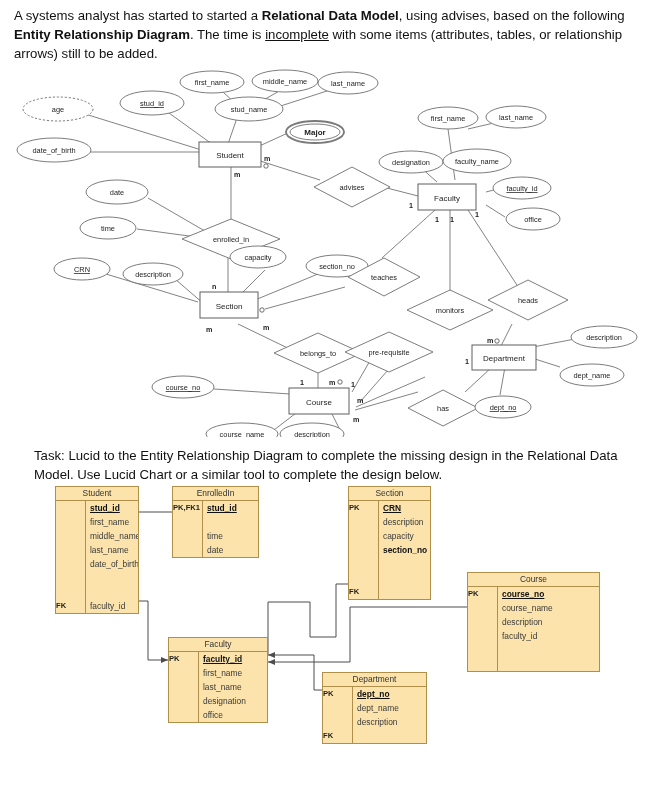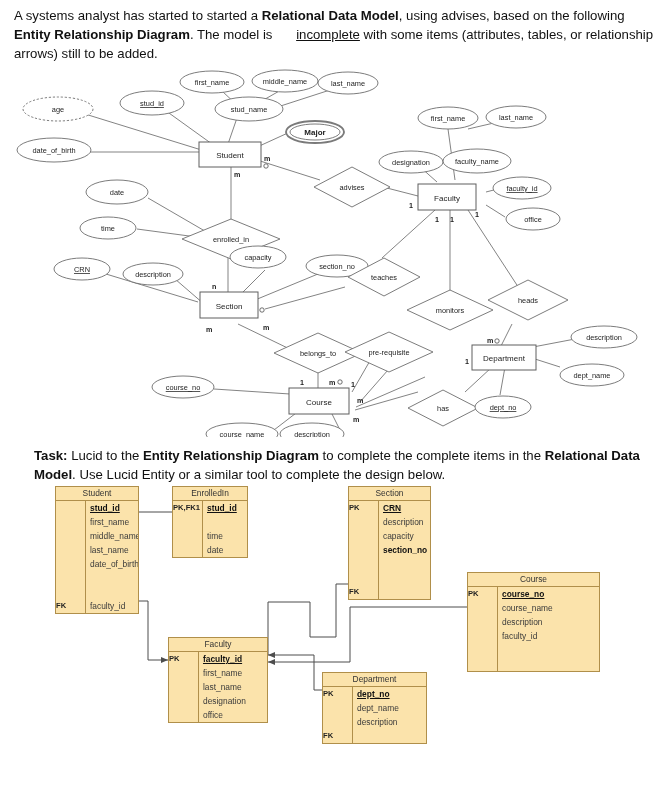--- a/index.html
+++ b/index.html
@@ -5,26 +5,26 @@
   html,body{margin:0;padding:0;background:#ffffff;}
   body{
     width:669px;height:797px;overflow:hidden;position:relative;
     font-family:"Liberation Sans",sans-serif;color:#1a1a1a;
   }
   .intro{
     position:absolute;left:14px;top:6px;width:640px;
     font-size:13.2px;line-height:19px;color:#111;
   }
   .intro b{font-weight:bold;}
-  .intro u{text-decoration:underline;margin-left:20px;}
+  .intro u{text-decoration:underline;}
   .task{
     position:absolute;left:34px;top:446px;width:620px;
     font-size:13.2px;line-height:19px;color:#111;
   }
-  .task b{font-weight:bold;}
+  .task b{font-weight:normal;}
 
   
   #erd{position:absolute;left:0;top:62px;width:669px;height:375px;}
   #erd text{font-family:"Liberation Sans",sans-serif;fill:#1c1c1c;}
   .attr-txt{font-size:7.4px;}
   .attr-key{font-size:7.4px;text-decoration:underline;}
   .ent-txt{font-size:8px;}
   .rel-txt{font-size:7.4px;}
   .card-txt{font-size:7.2px;font-weight:bold;}
   .maj-txt{font-size:8px;font-weight:bold;}
@@ -57,21 +57,21 @@
   .tval.pk{font-weight:bold;color:#111;text-decoration:underline;}
   .tval.bold{font-weight:bold;color:#111;}
   .conn{position:absolute;}
   .conn path{stroke:#4d4d4d;stroke-width:1;fill:none;}
   .conn polygon{fill:#4d4d4d;}
 </style>
 </head>
 <body>
 
 <div class="intro">
-  <span>A systems analyst has started to started a </span><b>Relational Data Model</b><span>, using advises, based on the following </span><b>Entity Relationship Diagram</b><span>. The model is </span><u>incomplete</u><span> with some items (attributes, tables, or relationship arrows) still to be added.</span>
+  <span>A systems analyst has started to started a </span><b>Relational Data Model</b><span>, using advises, based on the following </span><b>Entity Relationship Diagram</b><span>. The time is </span><u>incomplete</u><span> with some items (attributes, tables, or relationship arrows) still to be added.</span>
 </div>
 
 <svg id="erd" viewBox="0 0 669 375">
 
   <g class="ln">
     <path d="M85,52 L208,90"></path>
     <path d="M90,90 L208,90"></path>
     <path d="M162,46 L212,82"></path>
     <path d="M238,53 L228,82"></path>
     <path d="M222,29 L238,44"></path>
@@ -256,21 +256,21 @@
   <text class="attr-key" x="503" y="348" text-anchor="middle">dept_no</text>
 
   <rect class="ent" x="472" y="283" width="64" height="25"></rect>
   <text class="ent-txt" x="504" y="299" text-anchor="middle">Department</text>
   <text class="card-txt" x="487" y="281">m</text>
   <circle class="ccirc" cx="497" cy="279" r="2.2"></circle>
   <text class="card-txt" x="465" y="302">1</text>
 </svg>
 
 <div class="task">
-  <b>Task:</b><span> Lucid to the </span><b>Entity Relationship Diagram</b><span> to complete the complete items in the </span><b>Relational Data Model</b><span>. Use Lucid Entity or a similar tool to complete the design below.</span>
+  <b>Task:</b><span> Lucid to the </span><b>Entity Relationship Diagram</b><span> to complete the missing design in the </span><b>Relational Data Model</b><span>. Use Lucid Chart or a similar tool to complete the design below.</span>
 </div>
 
 <div id="rdm">
 
   <svg class="conn" style="left:0;top:0;width:669px;height:285px;" viewBox="0 0 669 285">
 
     <path d="M172,30 L132,30"></path>
     <polygon points="132,30 139,27 139,33"></polygon>
 
     <path d="M138,119 L148,119 L148,178 L168,178"></path>
@@ -318,21 +318,21 @@
           <div class="tkey"></div>
           <div class="tval"></div>
         </div>
         <div class="trow">
           <div class="tkey">FK</div>
           <div class="tval">faculty_id</div>
         </div>
       </div>
   </div>
 
-  <div class="tbl" id="t1" style="left:172px;top:4px;width:76px;">
+  <div class="tbl" id="t1" style="left:172px;top:4px;width:87px;">
     <div class="tbl-hd">EnrolledIn</div>
     <div class="tbl-bd">
         <div class="trow">
           <div class="tkey">PK,FK1</div>
           <div class="tval pk">stud_id</div>
         </div>
         <div class="trow">
           <div class="tkey"></div>
           <div class="tval"></div>
         </div>

